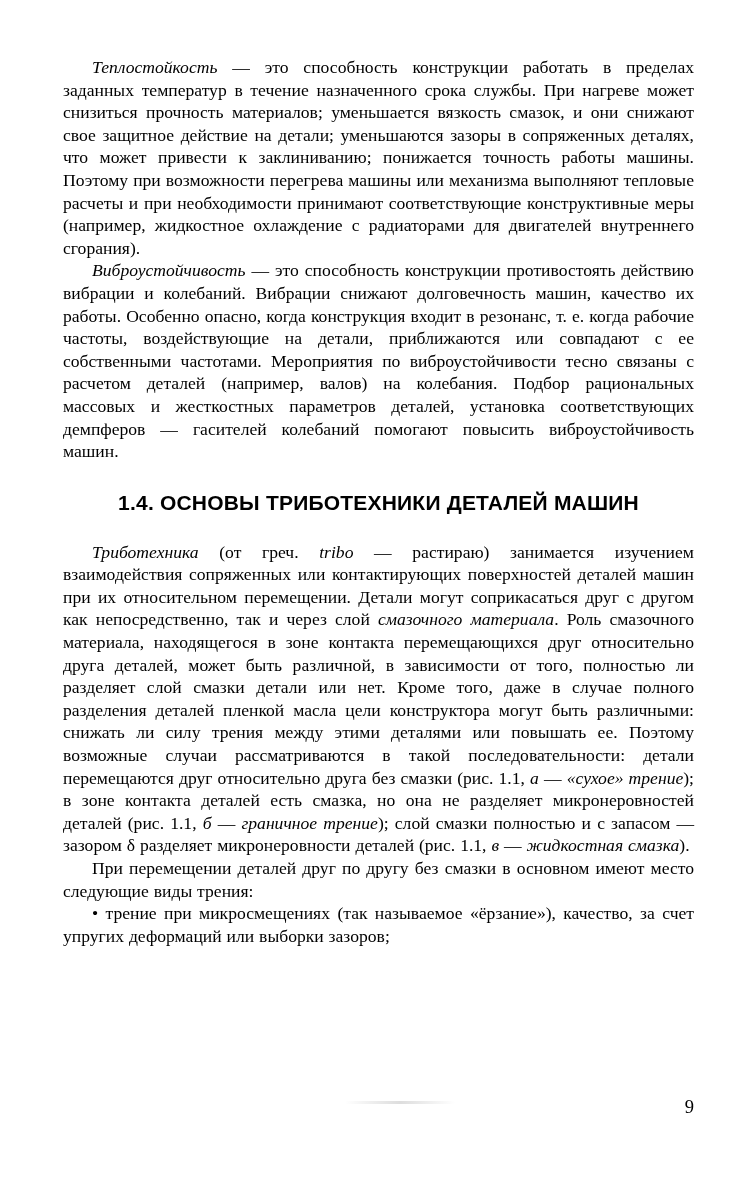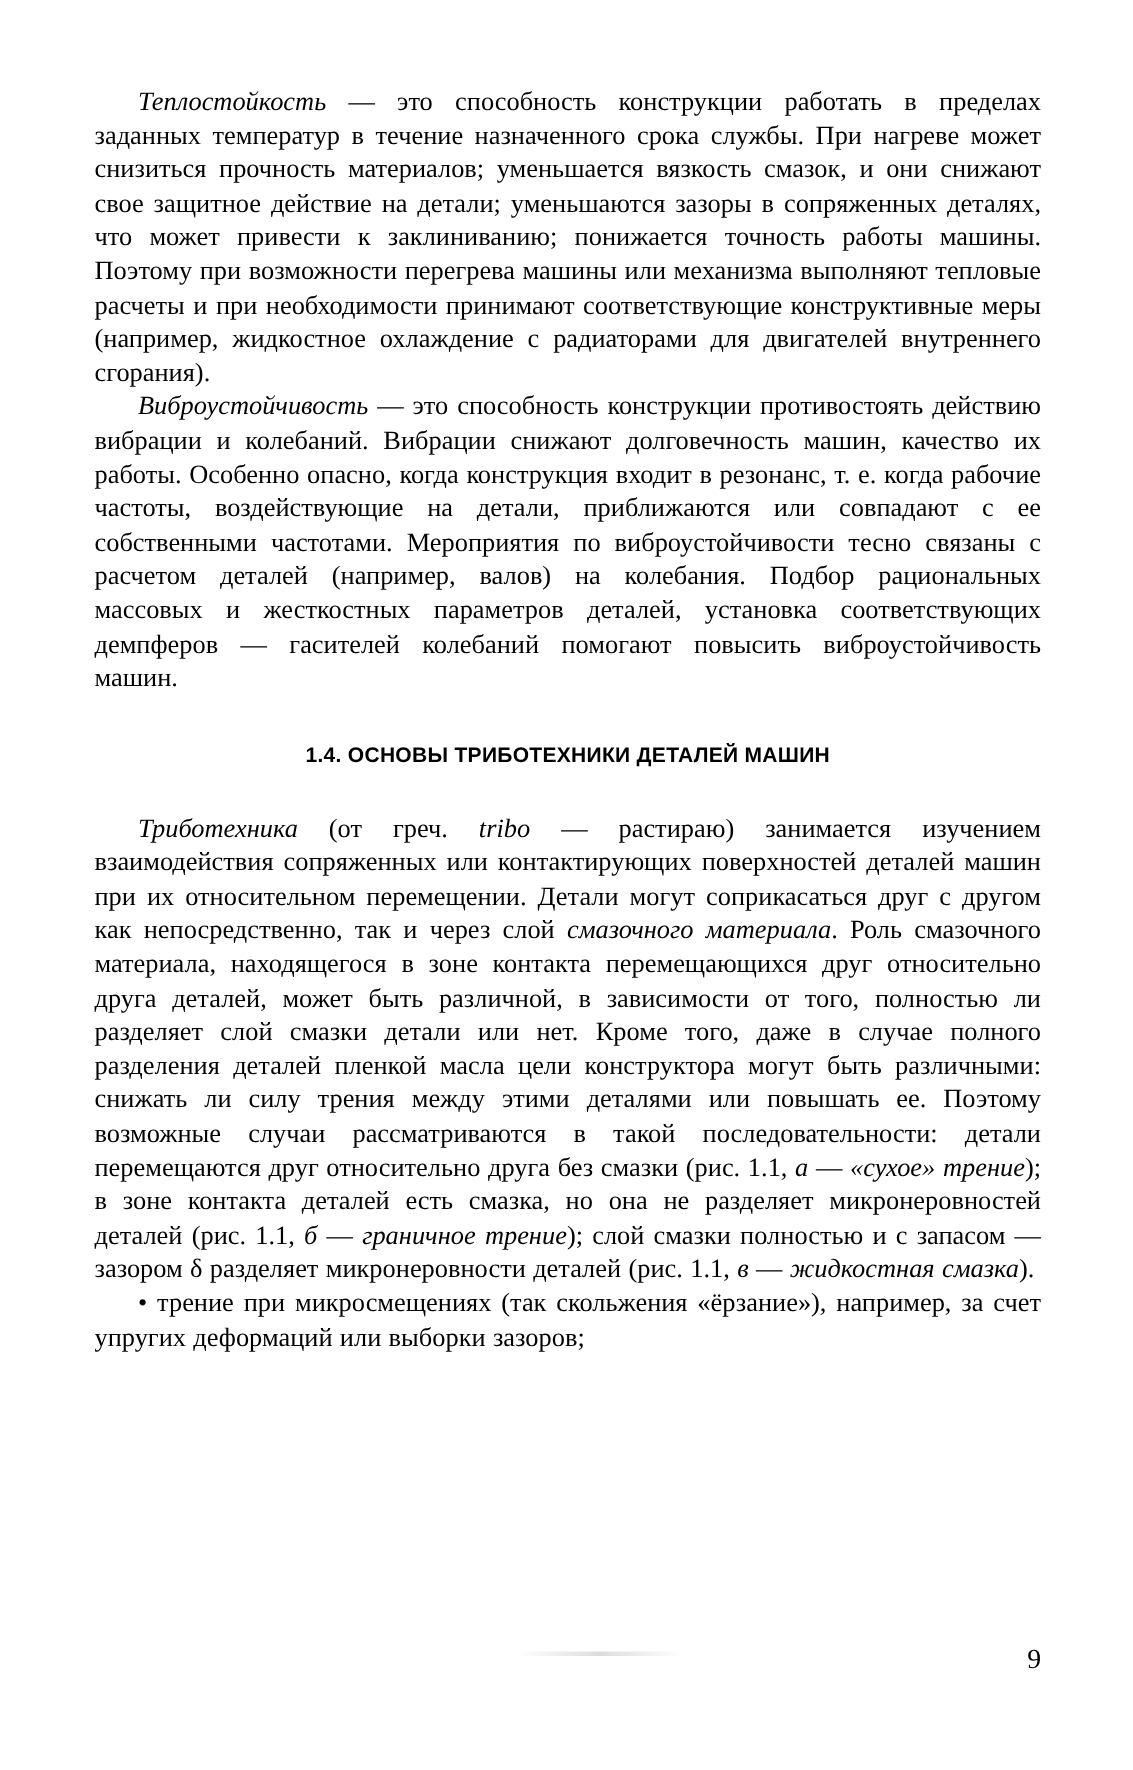--- a/index.html
+++ b/index.html
@@ -32,21 +32,21 @@
     text-align: justify;
     text-indent: 29px;
     word-spacing: 0.5px;
   }
   .para i {
     font-style: italic;
   }
   .heading {
     font-family: "Liberation Sans", sans-serif;
     font-weight: bold;
-    font-size: 14px;
+    font-size: 21px;
     line-height: 22px;
     text-align: center;
     text-indent: 0;
     margin: 29px 0 27px 0;
     letter-spacing: 0.2px;
   }
   .footer {
     position: absolute;
     right: 61px;
     bottom: 62px;
@@ -64,17 +64,18 @@
 </style>
 </head>
 <body>
 
 <div class="page">
   <div class="text-column">
       <p class="para"><i>Теплостойкость</i><span> — это способность конструкции работать в пределах заданных температур в течение назначенного срока службы. При нагреве может снизиться прочность материалов; уменьшается вязкость смазок, и они снижают свое защитное действие на детали; уменьшаются зазоры в сопряженных деталях, что может привести к заклиниванию; понижается точность работы машины. Поэтому при возможности перегрева машины или механизма выполняют тепловые расчеты и при необходимости принимают соответствующие конструктивные меры (например, жидкостное охлаждение с радиаторами для двигателей внутреннего сгорания).</span></p>
       <p class="para"><i>Виброустойчивость</i><span> — это способность конструкции противостоять действию вибрации и колебаний. Вибрации снижают долговечность машин, качество их работы. Особенно опасно, когда конструкция входит в резонанс, т. е. когда рабочие частоты, воздействующие на детали, приближаются или совпадают с ее собственными частотами. Мероприятия по виброустойчивости тесно связаны с расчетом деталей (например, валов) на колебания. Подбор рациональных массовых и жесткостных параметров деталей, установка соответствующих демпферов — гасителей колебаний помогают повысить виброустойчивость машин.</span></p>
       <h2 class="heading">1.4. ОСНОВЫ ТРИБОТЕХНИКИ ДЕТАЛЕЙ МАШИН</h2>
       <p class="para"><i>Триботехника</i><span> (от греч. </span><i>tribo</i><span> — растираю) занимается изучением взаимодействия сопряженных или контактирующих поверхностей деталей машин при их относительном перемещении. Детали могут соприкасаться друг с другом как непосредственно, так и через слой </span><i>смазочного материала</i><span>. Роль смазочного материала, находящегося в зоне контакта перемещающихся друг относительно друга деталей, может быть различной, в зависимости от того, полностью ли разделяет слой смазки детали или нет. Кроме того, даже в случае полного разделения деталей пленкой масла цели конструктора могут быть различными: снижать ли силу трения между этими деталями или повышать ее. Поэтому возможные случаи рассматриваются в такой последовательности: детали перемещаются друг относительно друга без смазки (рис. 1.1, </span><i>а</i><span> — </span><i>«сухое» трение</i><span>); в зоне контакта деталей есть смазка, но она не разделяет микронеровностей деталей (рис. 1.1, </span><i>б</i><span> — </span><i>граничное трение</i><span>); слой смазки полностью и с запасом — зазором δ разделяет микронеровности деталей (рис. 1.1, </span><i>в</i><span> — </span><i>жидкостная смазка</i><span>).</span></p>
-      <p class="para"><span>•&nbsp;</span><span>трение при микросмещениях (так скольжения «ёрзание»), например, за счет упругих деформаций или выборки зазоров;</span></p>
+      <p class="para"><span>При перемещении деталей друг по другу без смазки в основном имеют место следующие виды трения:</span></p>
+      <p class="para"><span>•&nbsp;</span><span>трение при микросмещениях (так называемое «ёрзание»), качество, за счет упругих деформаций или выборки зазоров;</span></p>
     </div>
   <div class="scan-artifact"></div>
   <div class="footer">9</div>
 </div>
 
 </body></html>

